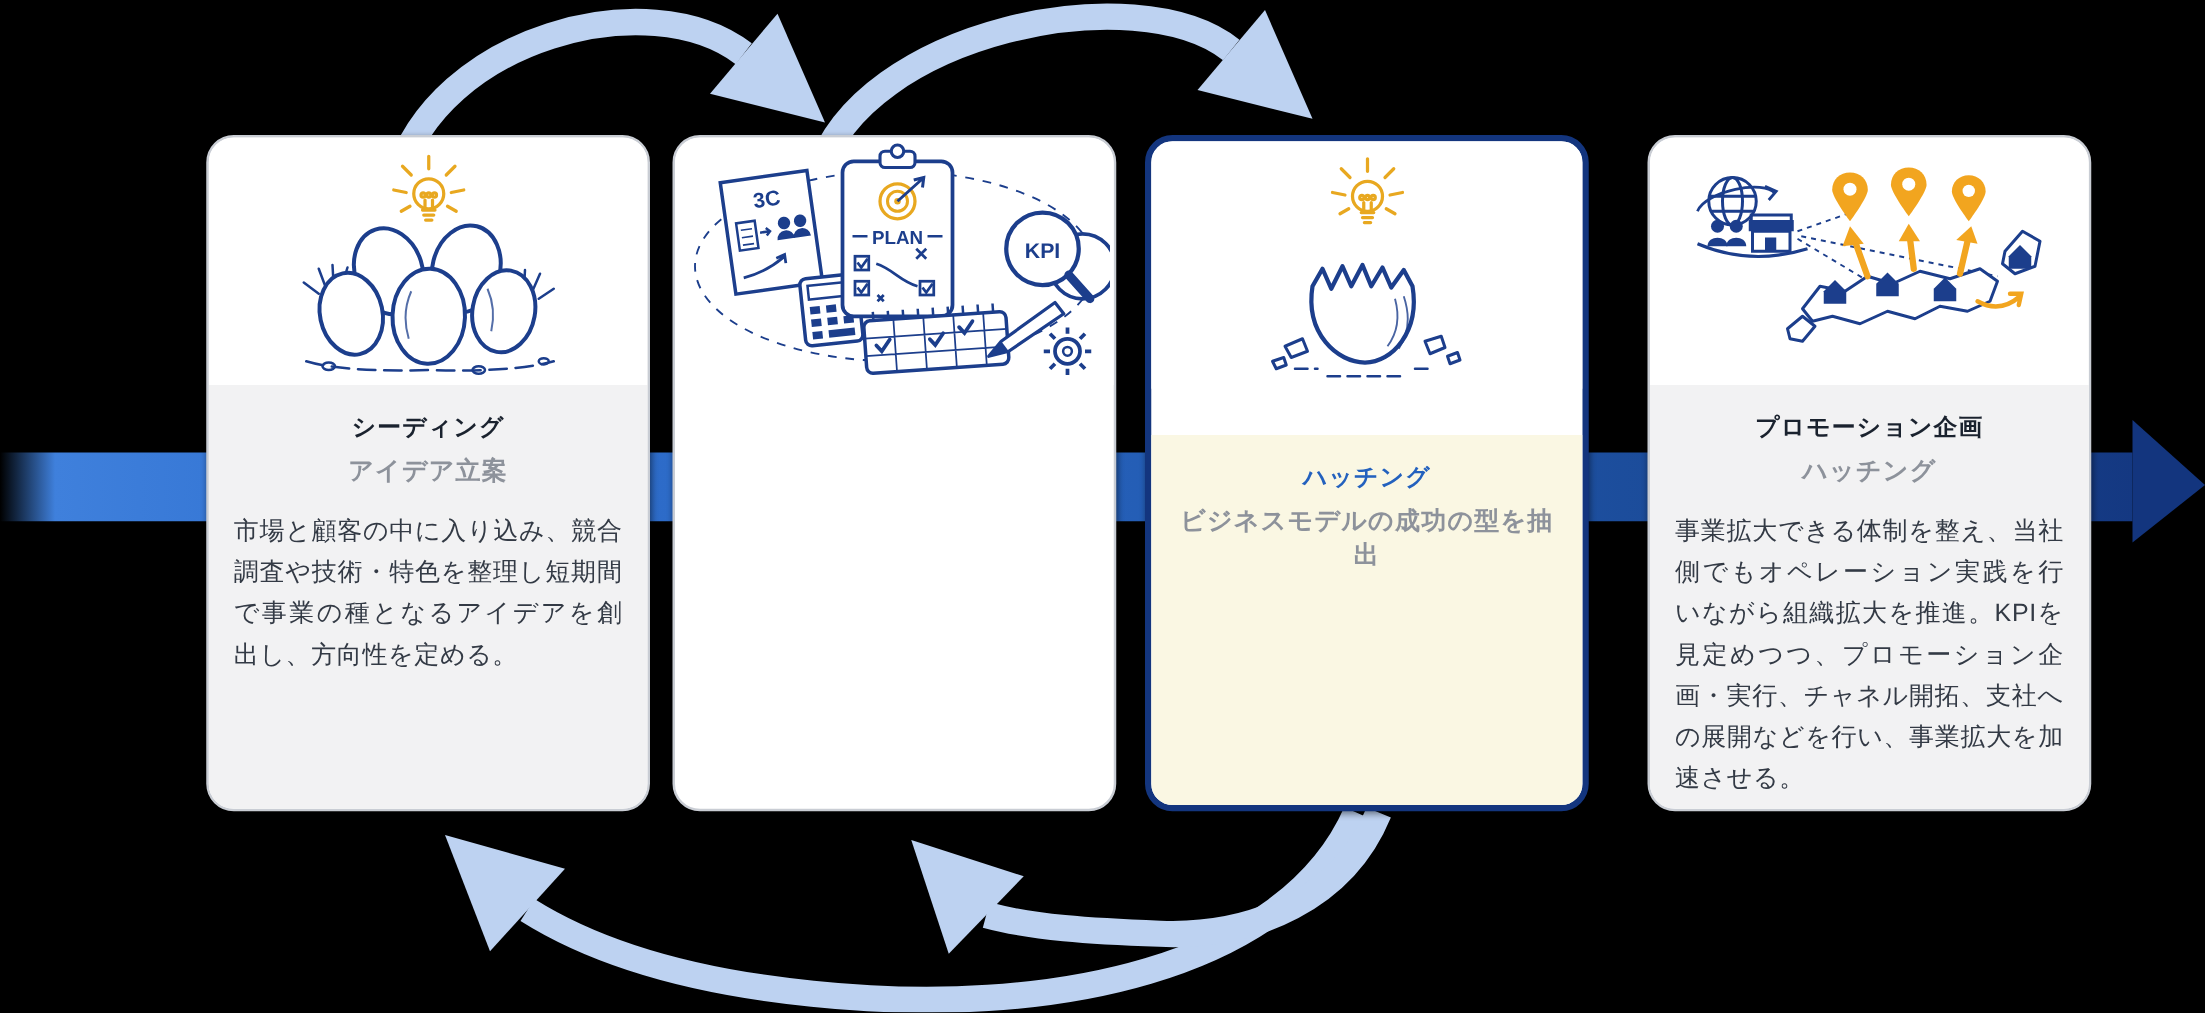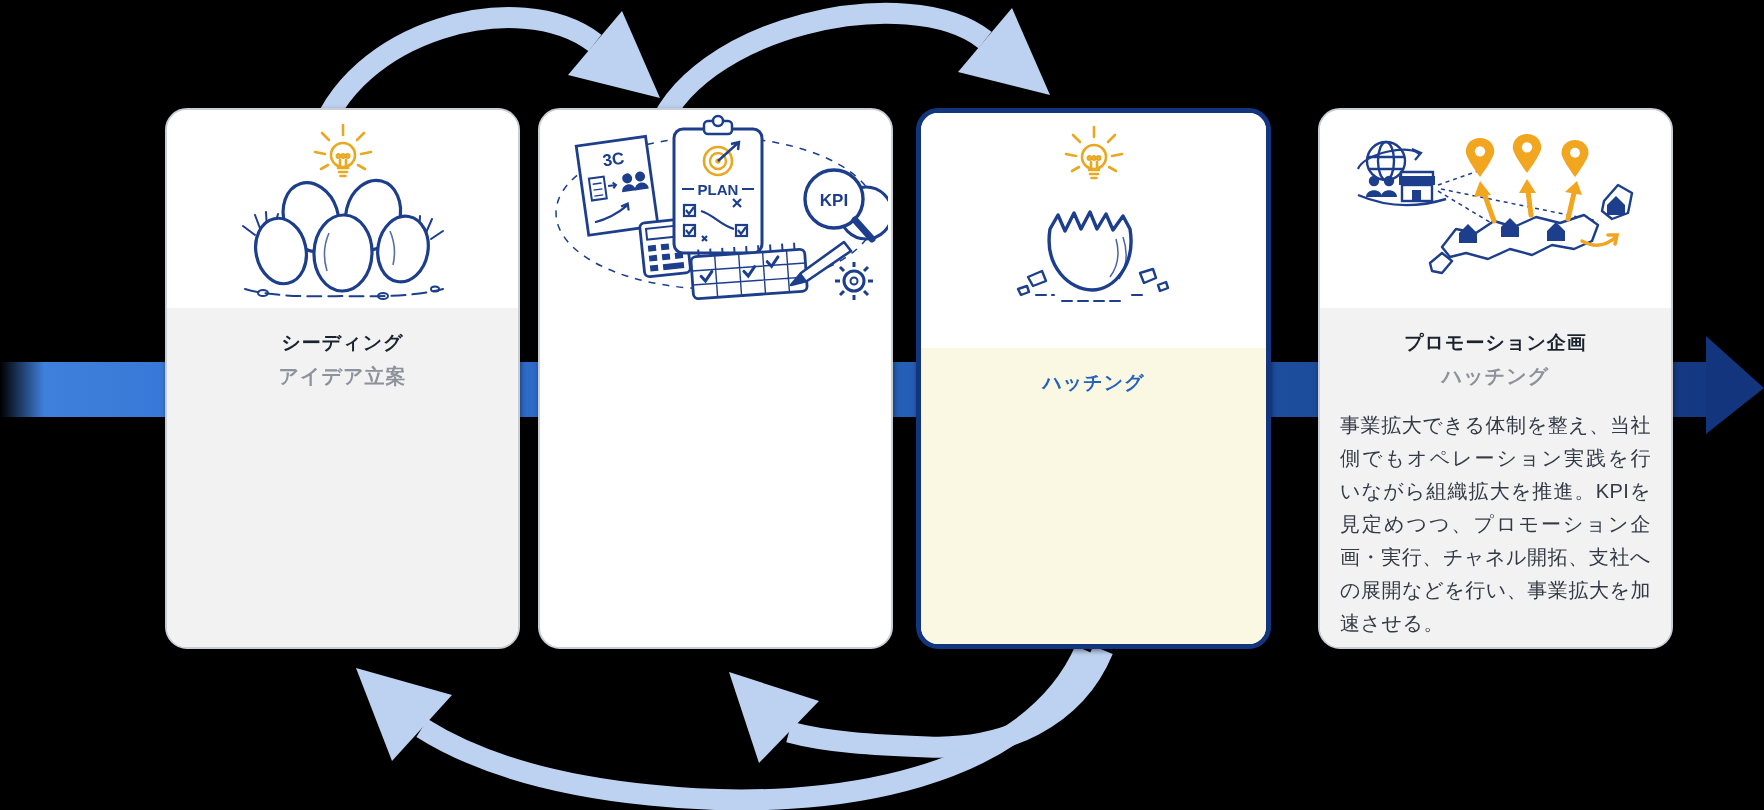--- a/index.html
+++ b/index.html
@@ -135,20 +135,21 @@
         </g>
         <g stroke="#1c3e8c" stroke-width="1.6" fill="none" opacity=".75">
           <path d="M 136,120 q -8,18 -2,38"></path>
           <path d="M 197,118 q 7,16 3,34"></path>
         </g>
       </svg>
     </div>
     <div class="text-sec">
       <div class="stage-title">シーディング</div>
       <div class="stage-subtitle">アイデア立案</div>
+      <div class="stage-body">市場と顧客の中に入り込み、競合調査や技術・特色を整理し短期間で事業の種となるアイデアを創出し、方向性を定める。</div>
     </div>
   </div>
 
   <div class="card" style="left:538px">
     <div class="illus">
       <svg width="344" height="192" viewBox="0 0 344 192">
         <ellipse cx="172" cy="100" rx="160" ry="76" fill="none" stroke="#1c3e8c" stroke-width="1.5" stroke-dasharray="7 7"></ellipse>
 
         <g transform="rotate(-8 72 72)">
           <rect x="38" y="28" width="70" height="90" fill="#fff" stroke="#1c3e8c" stroke-width="2.8"></rect>
@@ -250,20 +251,21 @@
         <g fill="#ffffff" stroke="#1c3e8c" stroke-width="2.4" stroke-linejoin="round">
           <path d="M 84,160 l 14,-6 l 4,10 l -13,5 z"></path>
           <path d="M 196,156 l 13,-4 l 3,9 l -12,5 z"></path>
           <path d="M 74,172 l 9,-3 l 2,6 l -8,3 z"></path>
           <path d="M 214,168 l 8,-3 l 2,6 l -8,3 z"></path>
         </g>
       </svg>
     </div>
     <div class="text-sec">
       <div class="stage-title">ハッチング</div>
+      <div class="stage-subtitle">ビジネスモデルの成功の型を抽出</div>
     </div>
   </div>
 
   <div class="card" style="left:1318px">
     <div class="illus">
       <svg width="300" height="160" viewBox="0 0 300 160">
 
         <g fill="none" stroke="#1c3e8c" stroke-width="2.4">
           <circle cx="40" cy="32" r="19" fill="#fff"></circle>
           <ellipse cx="40" cy="32" rx="8" ry="19"></ellipse>

